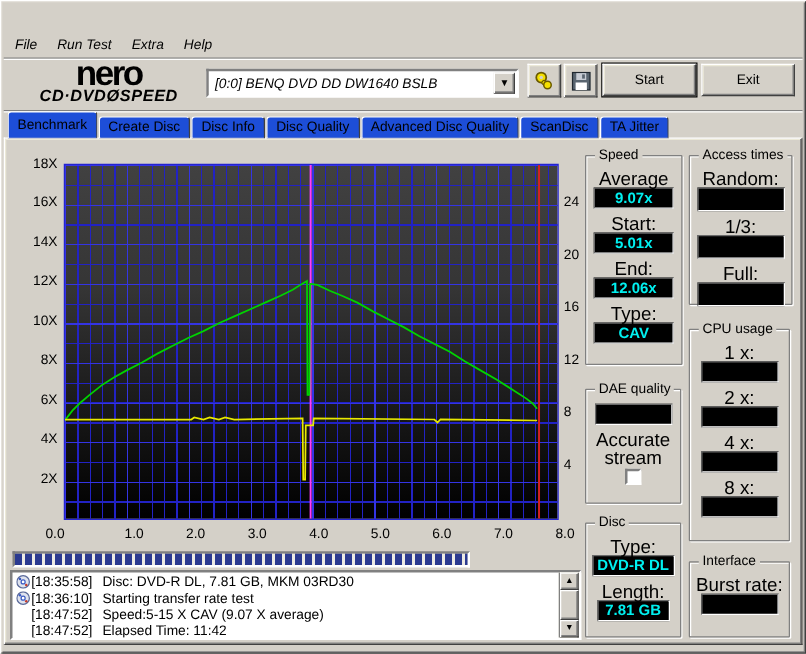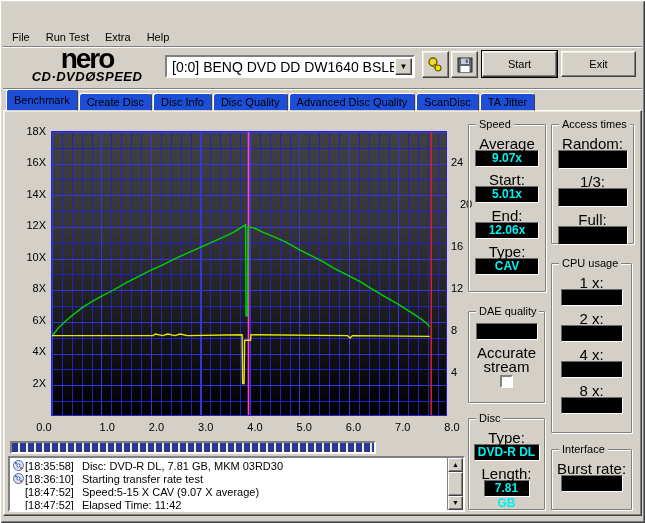--- a/index.html
+++ b/index.html
@@ -9,30 +9,30 @@
                   inset 2px 2px 0 #dcd8d0, inset -2px -2px 0 #808080;
        overflow:hidden;font-size:11px;color:#000;}
   
   .titlebar{position:absolute;left:3px;top:3px;right:3px;height:21px;
             background:linear-gradient(90deg,#10236b,#1d3a8c);display:flex;align-items:center;padding:0 3px;}
   .titlebar .ttl{color:#fff;font-weight:bold;font-size:12px;margin-left:4px;flex:1;white-space:nowrap;}
   .winbtn{width:17px;height:15px;margin-left:2px;background:#d4d0c8;border:1px solid;
           border-color:#fff #404040 #404040 #fff;box-shadow:inset -1px -1px 0 #808080,inset 1px 1px 0 #ece9d8;
           font-size:9px;line-height:12px;text-align:center;font-weight:bold;color:#000;cursor:default;}
   
-  .menubar{position:absolute;left:4px;top:26px;right:4px;height:19px;display:flex;align-items:flex-end;}
+  .menubar{position:absolute;left:4px;top:26px;right:4px;height:19px;display:flex;align-items:center;font-style:italic;}
   .menuitem{padding:2px 8px;cursor:default;}
   .sep{position:absolute;left:3px;right:3px;height:2px;border-top:1px solid #808080;border-bottom:1px solid #fff;}
   
   .logo{position:absolute;left:12px;top:48px;width:150px;text-align:center;color:#000;}
   .logo .nero{font-size:28px;font-weight:bold;letter-spacing:-2px;line-height:22px;}
   .logo .sub{font-size:13px;font-weight:bold;font-style:italic;letter-spacing:0.5px;line-height:13px;}
   .combo{position:absolute;left:165px;top:55px;width:250px;height:23px;background:#fff;
          border:2px solid;border-color:#808080 #fff #fff #808080;display:flex;align-items:center;}
-  .combo .cval{flex:1;padding-left:5px;white-space:nowrap;overflow:hidden;font-size:14px;}
+  .combo .cval{flex:1;padding-left:5px;white-space:nowrap;overflow:hidden;font-size:11px;font-style:italic;}
   .combo .carr{width:17px;height:17px;margin:1px;background:#d4d0c8;border:1px solid;
                border-color:#fff #404040 #404040 #fff;box-shadow:inset -1px -1px 0 #808080;
                font-size:8px;text-align:center;line-height:16px;}
   .toolbtn{position:absolute;top:51px;width:27px;height:27px;background:#d4d0c8;border:1px solid;
            border-color:#fff #404040 #404040 #fff;box-shadow:inset -1px -1px 0 #808080,inset 1px 1px 0 #ece9d8;
            display:flex;align-items:center;justify-content:center;}
   .pushbtn{position:absolute;top:51px;width:75px;height:26px;background:#d4d0c8;
            border:1px solid;border-color:#fff #404040 #404040 #fff;
            box-shadow:inset -1px -1px 0 #808080,inset 1px 1px 0 #ece9d8;
            text-align:center;line-height:24px;font-size:11px;}
@@ -144,21 +144,21 @@
       <div class="ytick" style="left: 6px; top: 125px;">18X</div>
       <div class="ytick" style="left: 6px; top: 156.444px;">16X</div>
       <div class="ytick" style="left: 6px; top: 187.889px;">14X</div>
       <div class="ytick" style="left: 6px; top: 219.333px;">12X</div>
       <div class="ytick" style="left: 6px; top: 250.778px;">10X</div>
       <div class="ytick" style="left: 6px; top: 282.222px;">8X</div>
       <div class="ytick" style="left: 6px; top: 313.667px;">6X</div>
       <div class="ytick" style="left: 6px; top: 345.111px;">4X</div>
       <div class="ytick" style="left: 6px; top: 376.556px;">2X</div>
       <div class="rtick" style="left: 451px; top: 156.444px;">24</div>
-      <div class="rtick" style="left: 451px; top: 198.37px; text-align: center;">20</div>
+      <div class="rtick" style="left: 451px; top: 198.37px;">20</div>
       <div class="rtick" style="left: 451px; top: 240.296px;">16</div>
       <div class="rtick" style="left: 451px; top: 282.222px;">12</div>
       <div class="rtick" style="left: 451px; top: 324.148px;">8</div>
       <div class="rtick" style="left: 451px; top: 366.074px;">4</div>
       <div class="xtick" style="left: 44px; top: 421px;">0.0</div>
       <div class="xtick" style="left: 107.25px; top: 421px;">1.0</div>
       <div class="xtick" style="left: 156.5px; top: 421px;">2.0</div>
       <div class="xtick" style="left: 205.75px; top: 421px;">3.0</div>
       <div class="xtick" style="left: 255px; top: 421px;">4.0</div>
       <div class="xtick" style="left: 304.25px; top: 421px;">5.0</div>
@@ -291,21 +291,21 @@
   </div>
 
   <div class="group" style="left:468px;top:418px;width:77px;height:92px">
     <span class="gtitle">Disc</span>
     <div class="field">
         <div class="flabel">Type:</div>
       <div class="vbox" style="width:66px">DVD-R DL</div>
       </div>
     <div class="field">
         <div class="flabel">Length:</div>
-      <div class="vbox" style="width:46px">7.81 GB</div>
+      <div class="vbox" style="width:58px">7.81 GB</div>
       </div>
   </div>
 
   <div class="group" style="left:551px;top:449px;width:81px;height:61px">
     <span class="gtitle">Interface</span>
     <div class="field">
         <div class="flabel">Burst rate:</div>
       <div class="vbox" style="width:62px"></div>
       </div>
   </div>

